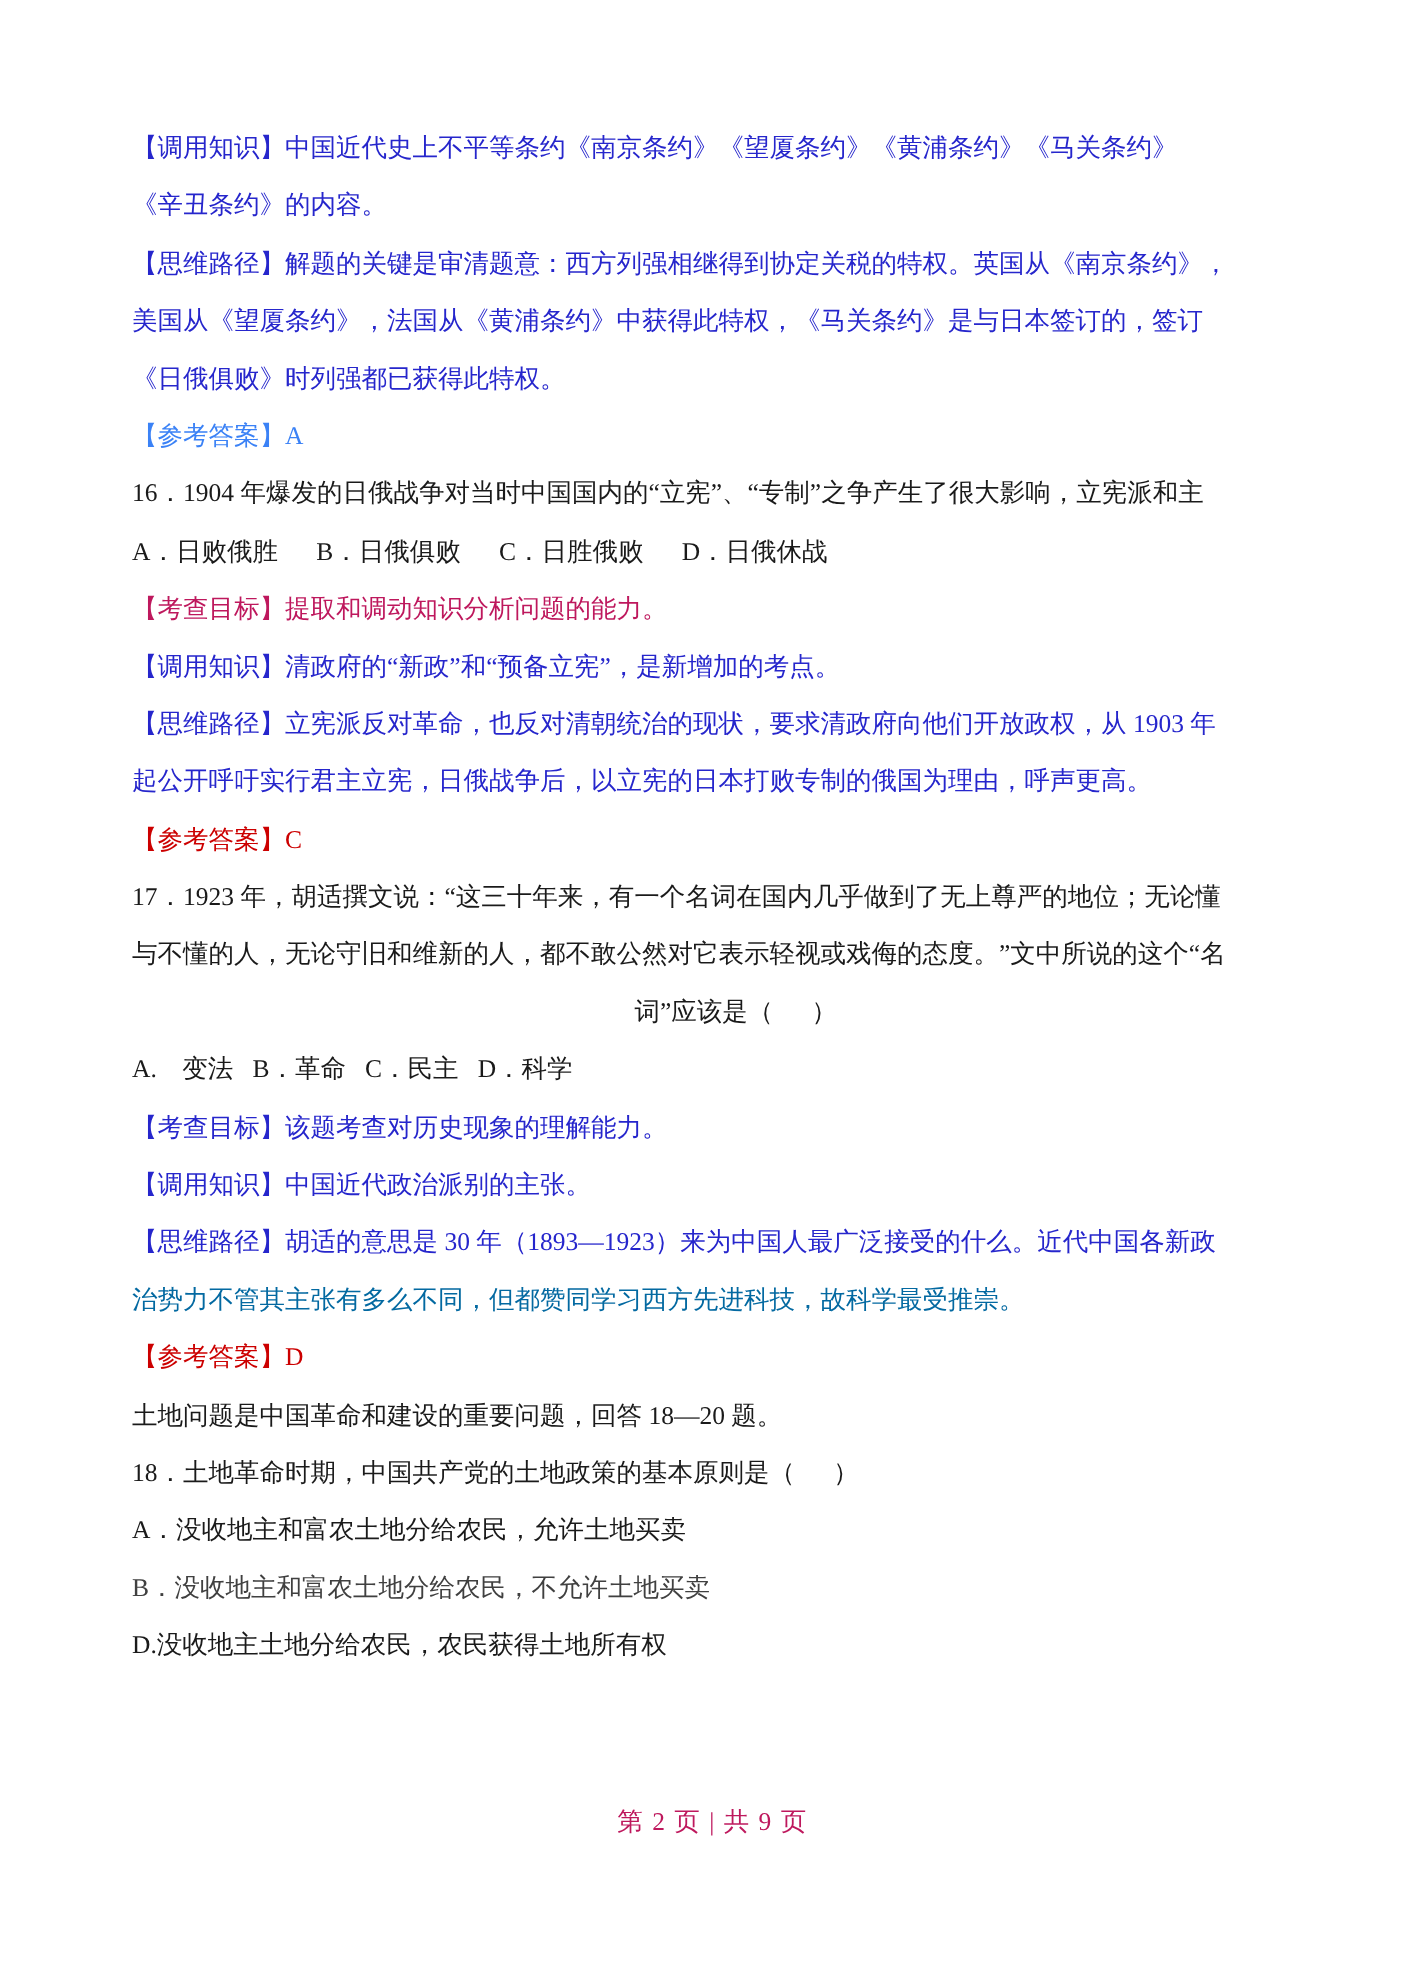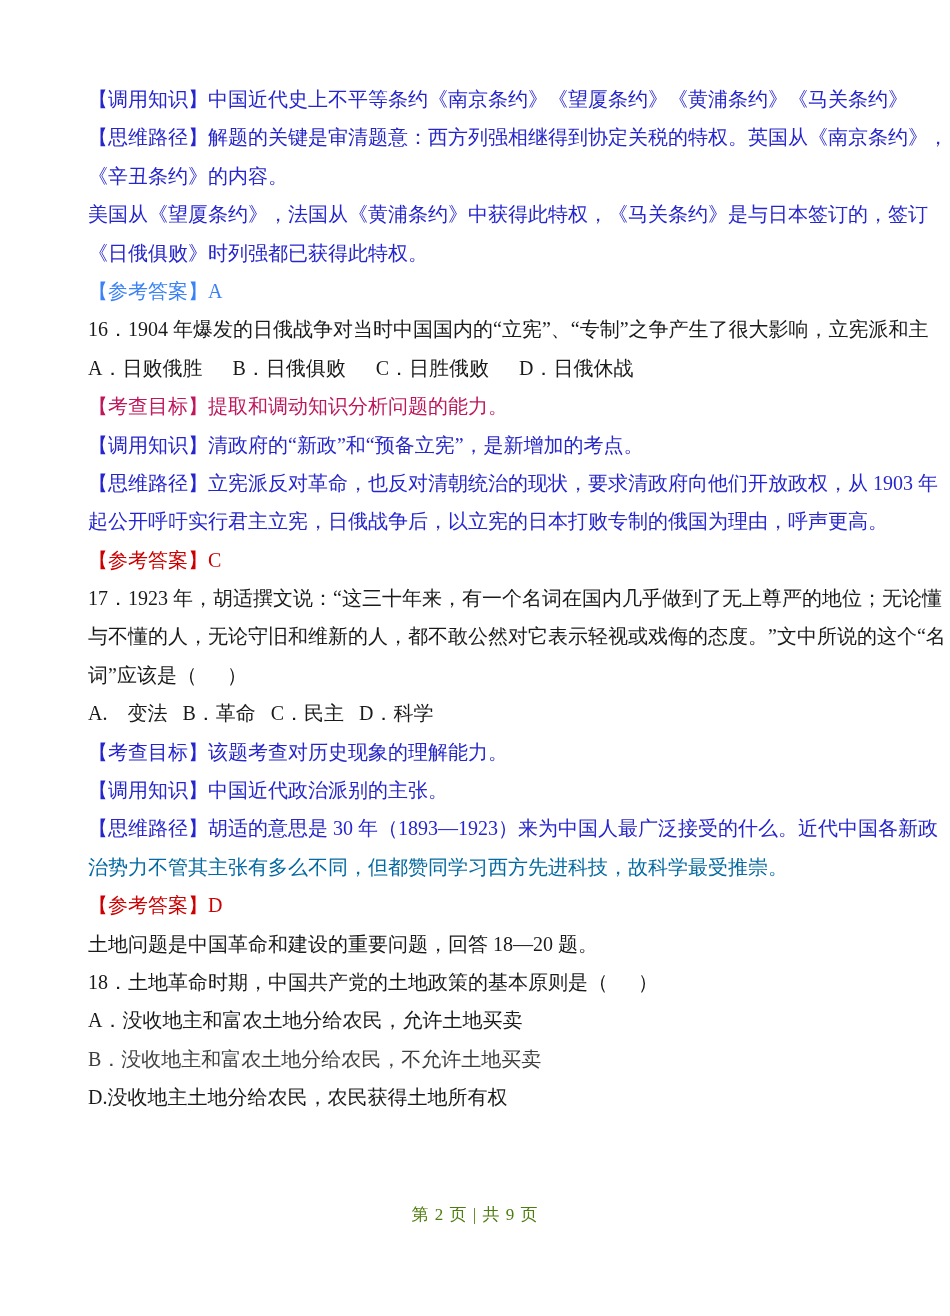--- a/index.html
+++ b/index.html
@@ -16,21 +16,21 @@
     background: #ffffff;
     overflow: hidden;
   }
   .content {
     position: absolute;
     left: 88px;
     top: 80px;
     width: 805px;
   }
   .line {
-    font-size: 20px;
+    font-size: 17px;
     height: 38.4px;
     line-height: 38.4px;
     white-space: pre;
     overflow: visible;
   }
   .footer {
     position: absolute;
     left: 0;
     top: 1203px;
     width: 950px;
@@ -38,43 +38,43 @@
     font-size: 17px;
     letter-spacing: 1px;
   }
 </style>
 </head>
 <body>
 
 <div class="page" style="background: rgb(255, 255, 255);">
   <div class="content">
       <div class="line" style="color: rgb(38, 38, 204);">【调用知识】中国近代史上不平等条约《南京条约》《望厦条约》《黄浦条约》《马关条约》</div>
+      <div class="line" style="color: rgb(38, 38, 204);">《辛丑条约》的内容。</div>
       <div class="line" style="color: rgb(38, 38, 204);">【思维路径】解题的关键是审清题意：西方列强相继得到协定关税的特权。英国从《南京条约》，</div>
-      <div class="line" style="color: rgb(38, 38, 204);">《辛丑条约》的内容。</div>
       <div class="line" style="color: rgb(38, 38, 204);">美国从《望厦条约》，法国从《黄浦条约》中获得此特权，《马关条约》是与日本签订的，签订</div>
       <div class="line" style="color: rgb(38, 38, 204);">《日俄俱败》时列强都已获得此特权。</div>
       <div class="line" style="color: #3b82f6;">【参考答案】A</div>
       <div class="line" style="color: rgb(26, 26, 26);">16．1904 年爆发的日俄战争对当时中国国内的“立宪”、“专制”之争产生了很大影响，立宪派和主</div>
       <div class="line" style="color: rgb(26, 26, 26);">A．日败俄胜      B．日俄俱败      C．日胜俄败      D．日俄休战</div>
       <div class="line" style="color: #be185d;">【考查目标】提取和调动知识分析问题的能力。</div>
       <div class="line" style="color: rgb(38, 38, 204);">【调用知识】清政府的“新政”和“预备立宪”，是新增加的考点。</div>
       <div class="line" style="color: rgb(38, 38, 204);">【思维路径】立宪派反对革命，也反对清朝统治的现状，要求清政府向他们开放政权，从 1903 年</div>
       <div class="line" style="color: rgb(38, 38, 204);">起公开呼吁实行君主立宪，日俄战争后，以立宪的日本打败专制的俄国为理由，呼声更高。</div>
       <div class="line" style="color: rgb(204, 0, 0);">【参考答案】C</div>
       <div class="line" style="color: rgb(26, 26, 26);">17．1923 年，胡适撰文说：“这三十年来，有一个名词在国内几乎做到了无上尊严的地位；无论懂</div>
       <div class="line" style="color: rgb(26, 26, 26);">与不懂的人，无论守旧和维新的人，都不敢公然对它表示轻视或戏侮的态度。”文中所说的这个“名</div>
-      <div class="line" style="color: rgb(26, 26, 26);">词”应该是（      ）</div>
+      <div class="line" style="color: rgb(26, 26, 26); text-align: center;">词”应该是（      ）</div>
       <div class="line" style="color: rgb(26, 26, 26);">A.    变法   B．革命   C．民主   D．科学</div>
       <div class="line" style="color: rgb(38, 38, 204);">【考查目标】该题考查对历史现象的理解能力。</div>
       <div class="line" style="color: rgb(38, 38, 204);">【调用知识】中国近代政治派别的主张。</div>
       <div class="line" style="color: rgb(38, 38, 204);">【思维路径】胡适的意思是 30 年（1893—1923）来为中国人最广泛接受的什么。近代中国各新政</div>
       <div class="line" style="color: #0369a1;">治势力不管其主张有多么不同，但都赞同学习西方先进科技，故科学最受推崇。</div>
       <div class="line" style="color: rgb(204, 0, 0);">【参考答案】D</div>
       <div class="line" style="color: rgb(26, 26, 26);">土地问题是中国革命和建设的重要问题，回答 18—20 题。</div>
       <div class="line" style="color: rgb(26, 26, 26);">18．土地革命时期，中国共产党的土地政策的基本原则是（      ）</div>
       <div class="line" style="color: rgb(26, 26, 26);">A．没收地主和富农土地分给农民，允许土地买卖</div>
       <div class="line" style="color: #404040;">B．没收地主和富农土地分给农民，不允许土地买卖</div>
       <div class="line" style="color: rgb(26, 26, 26);">D.没收地主土地分给农民，农民获得土地所有权</div>
     </div>
-  <div class="footer" style="color: #4d7c0f;">
+  <div class="footer" style="color: #be185d;">
     <span>第 2 页 | 共 9 页</span>
   </div>
 </div>
 
 </body></html>

